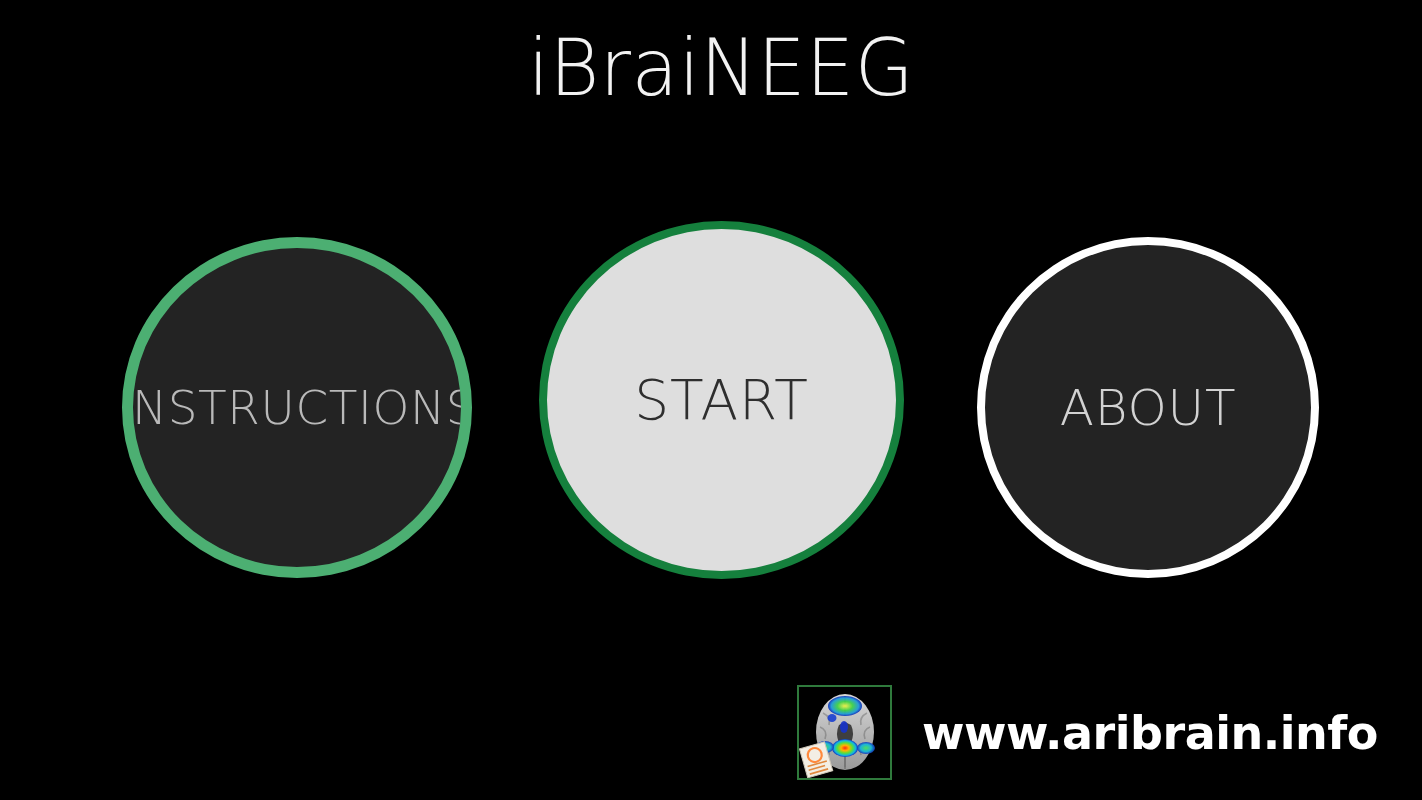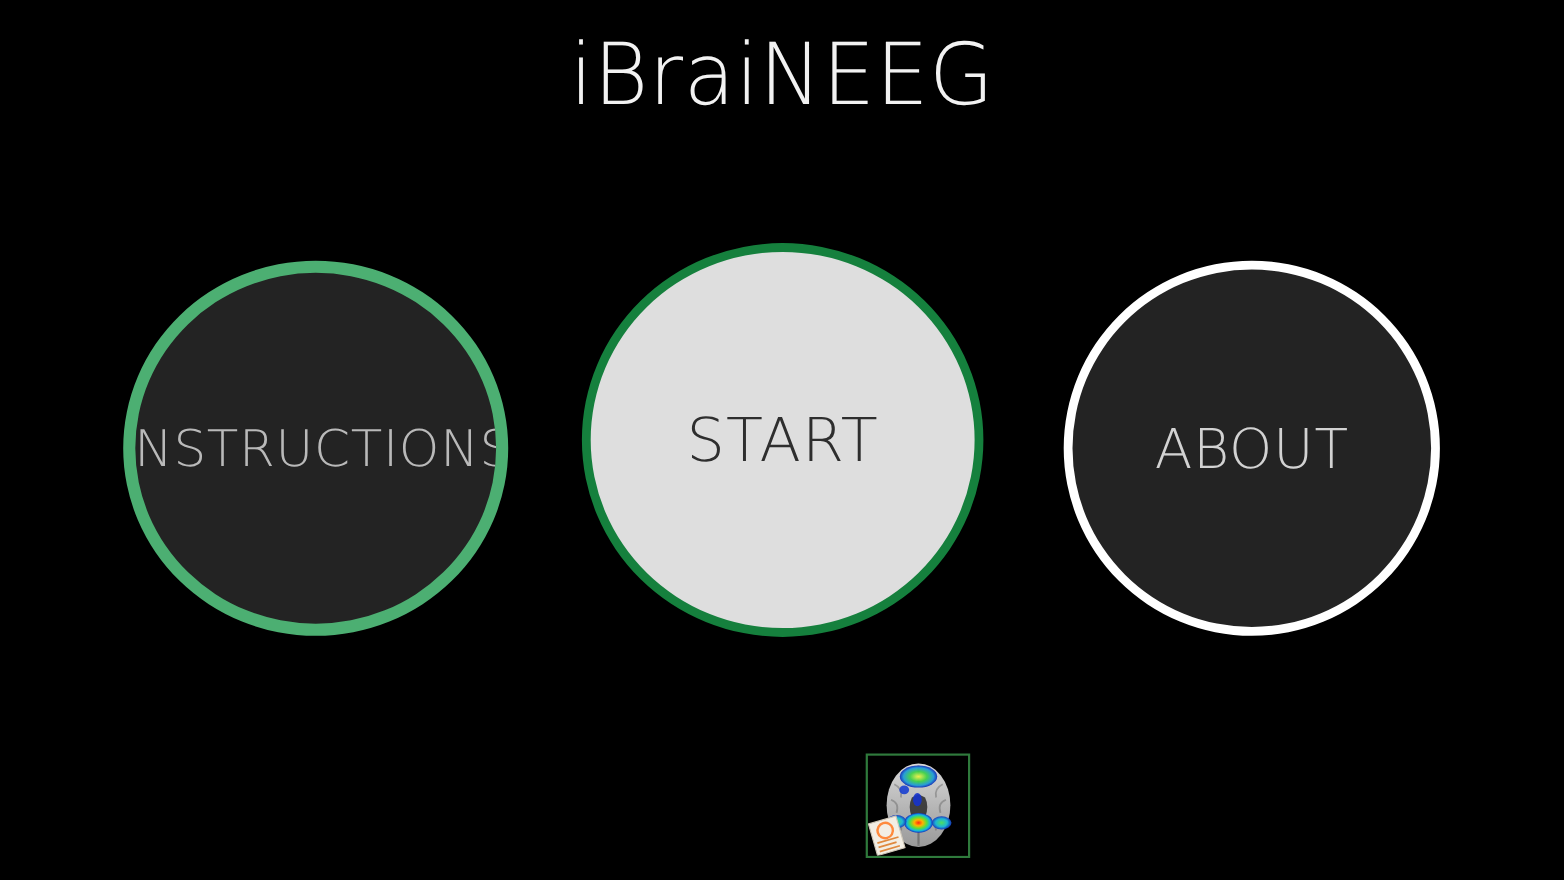--- a/index.html
+++ b/index.html
@@ -14,20 +14,21 @@
     overflow: hidden;
     font-family: "Liberation Sans", sans-serif;
     -webkit-font-smoothing: antialiased;
   }
 
   #screen {
     position: relative;
     width: 1184px;
     height: 800px;
     background: #000000;
+    margin-left: 10px;
   }
 
   
   #app-title {
     position: absolute;
     left: 0;
     top: 28px;
     width: 1422px;
     text-align: center;
     color: #f2f2f2;
@@ -212,15 +213,16 @@
         <ellipse cx="67" cy="61" rx="9" ry="6" fill="url(#blobC)" opacity="0.95"></ellipse>
 
         <g transform="rotate(-16 20 72)">
           <rect x="4" y="57" width="26" height="30" fill="#f3eee4" stroke="#cfc7b8" stroke-width="1"></rect>
           <circle cx="17" cy="67" r="7" fill="none" stroke="#ff8a3d" stroke-width="2.2"></circle>
           <path d="M7 76 L27 76 M7 80 L24 80 M7 84 L26 84" stroke="#e0893f" stroke-width="1.6" fill="none"></path>
         </g>
       </svg>
     </div>
 
+    <div id="brand-url">www.aribrain.info</div>
   </div>
 
 </div>
 
 </body></html>

